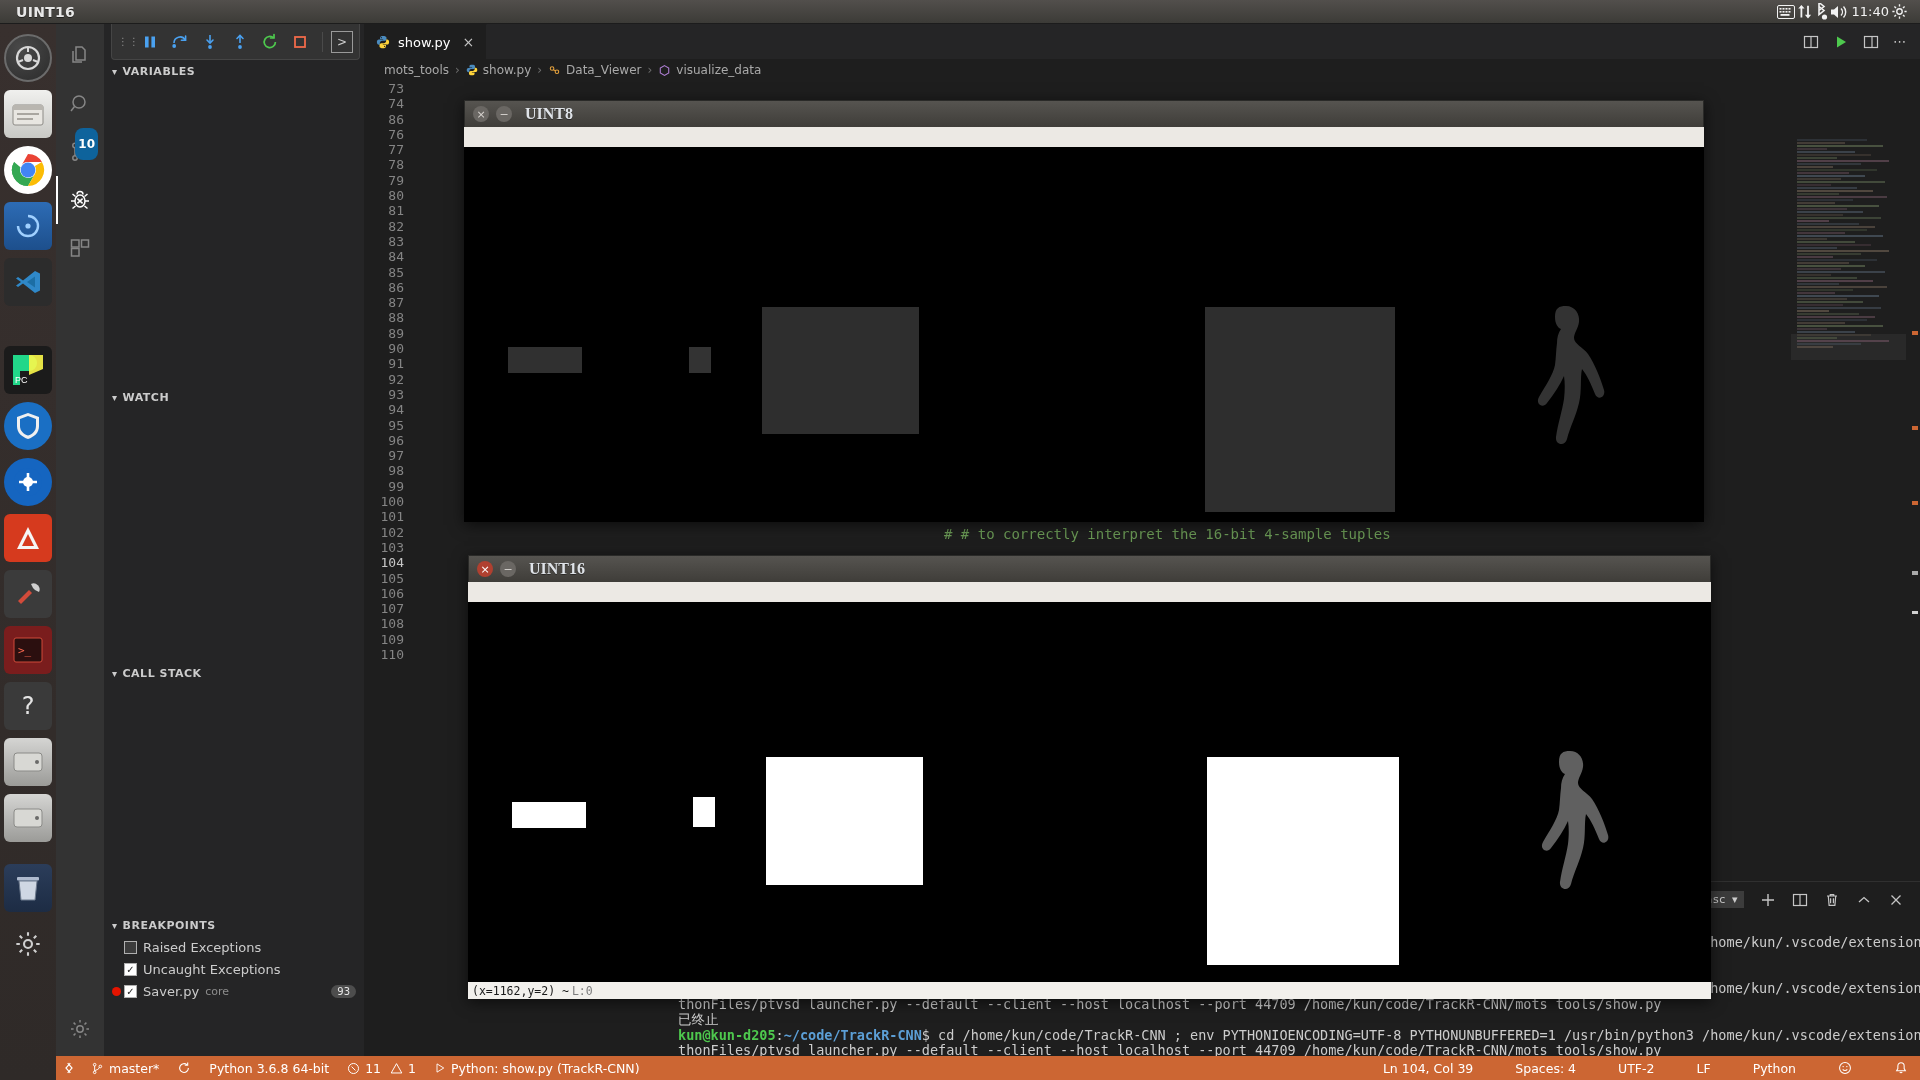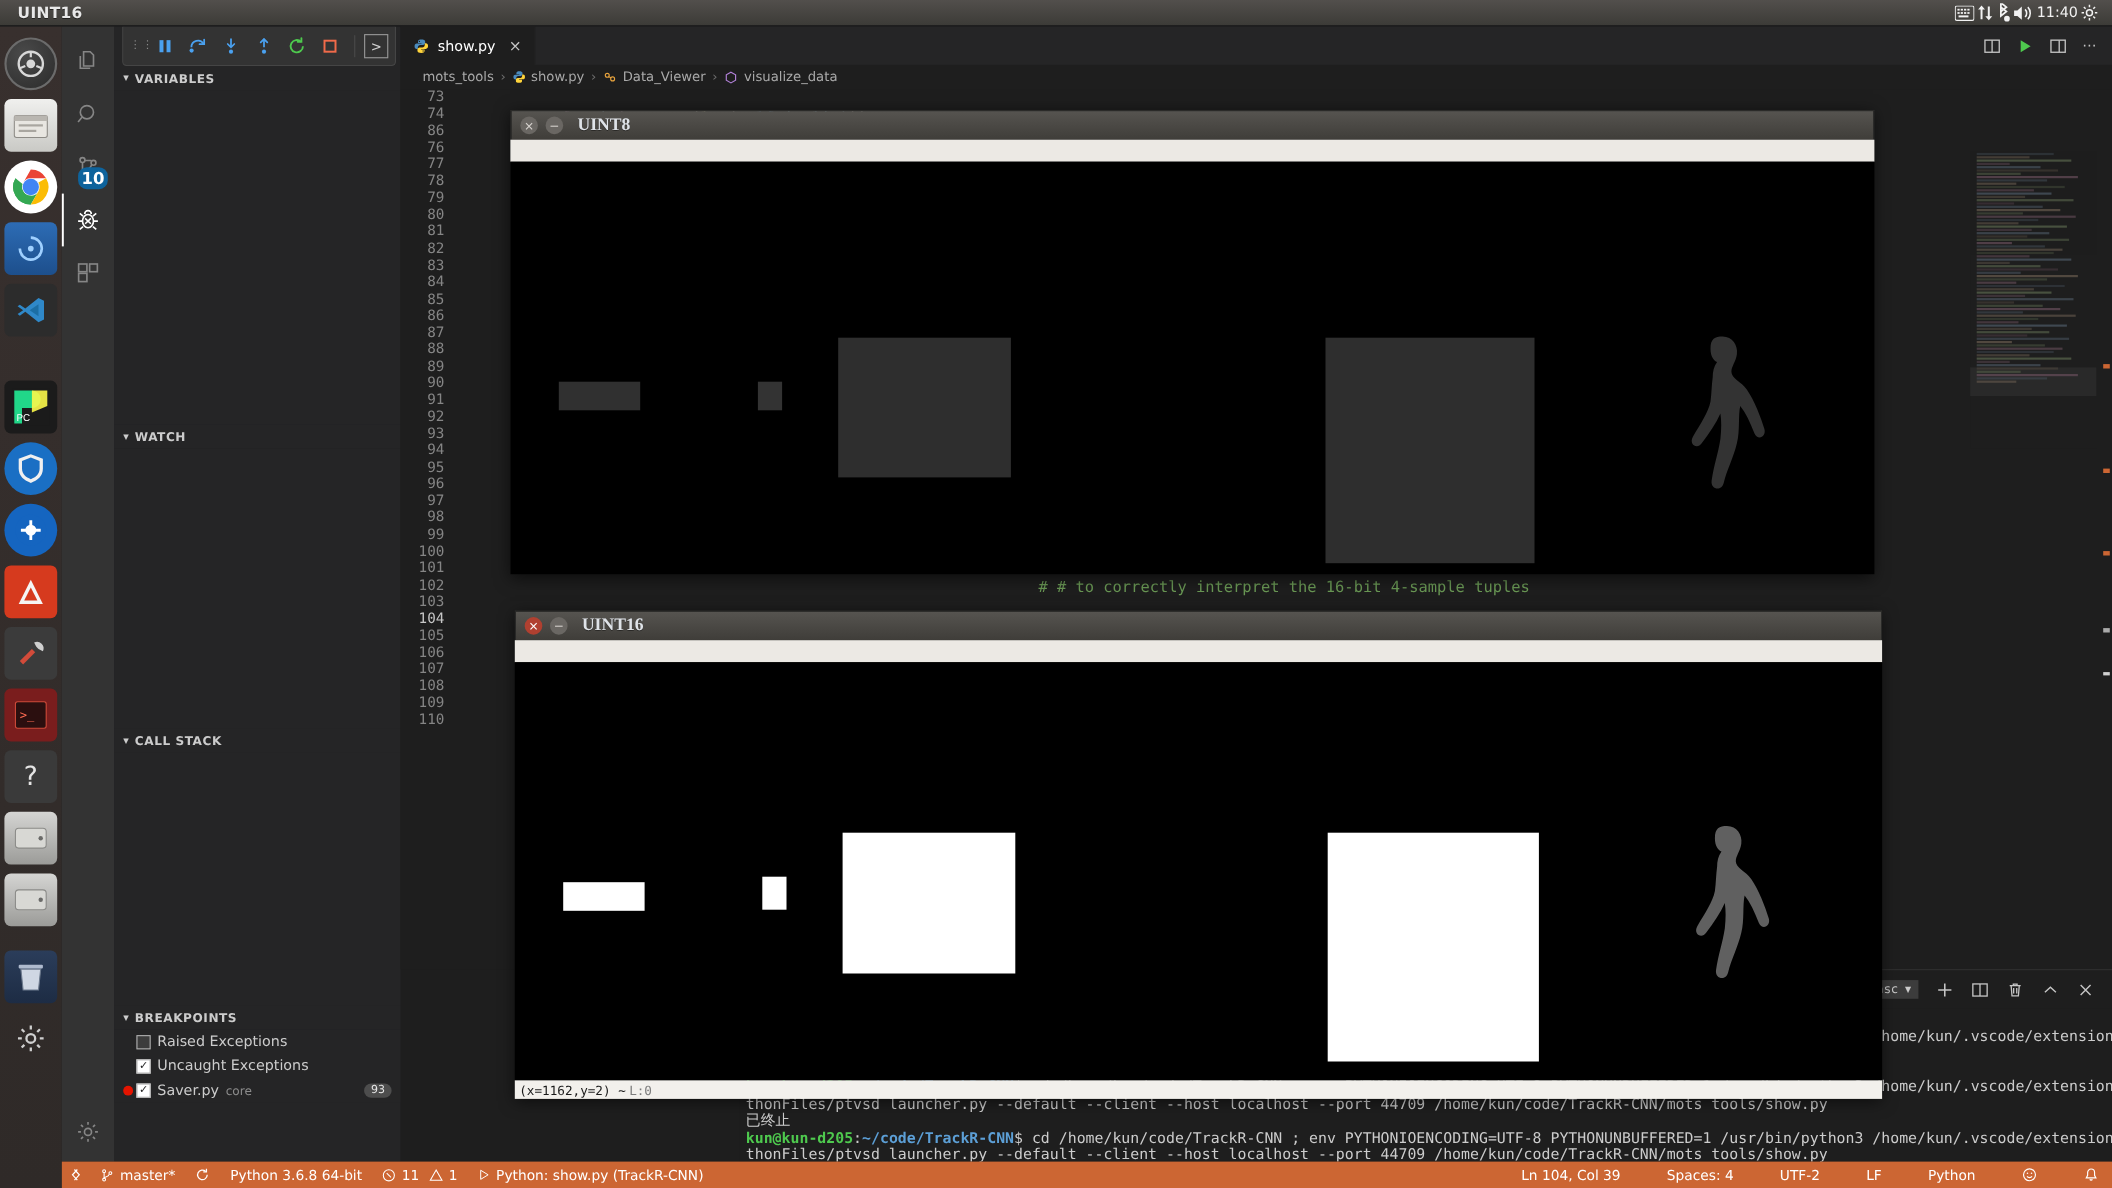--- a/index.html
+++ b/index.html
@@ -76,23 +76,23 @@
   }
   .act-icon {
     width: 48px; height: 48px; display: flex; align-items: center; justify-content: center;
     color: #868686; position: relative;
   }
   .act-icon.active { color: #ffffff; }
   .act-icon.active::before {
     content: ""; position: absolute; left: 0; top: 0; width: 2px; height: 48px; background: #ffffff;
   }
   .act-badge {
-    position: absolute; right: 6px; bottom: 4px;
-    background: #0e639c; color: #fff; font-size: 15px; font-weight: bold;
-    min-width: 16px; height: 20px; border-radius: 8px;
+    position: absolute; right: 6px; bottom: 16px;
+    background: #0e639c; color: #fff; font-size: 12px; font-weight: bold;
+    min-width: 16px; height: 32px; border-radius: 8px;
     display: flex; align-items: center; justify-content: center; padding: 0 3px;
   }
   .act-bottom { margin-top: auto; padding-bottom: 6px; }
 
   
   .sidebar {
     position: absolute; left: 48px; top: 0; width: 260px; height: 1032px;
     background: #252526;
   }
   .side-section-header {

